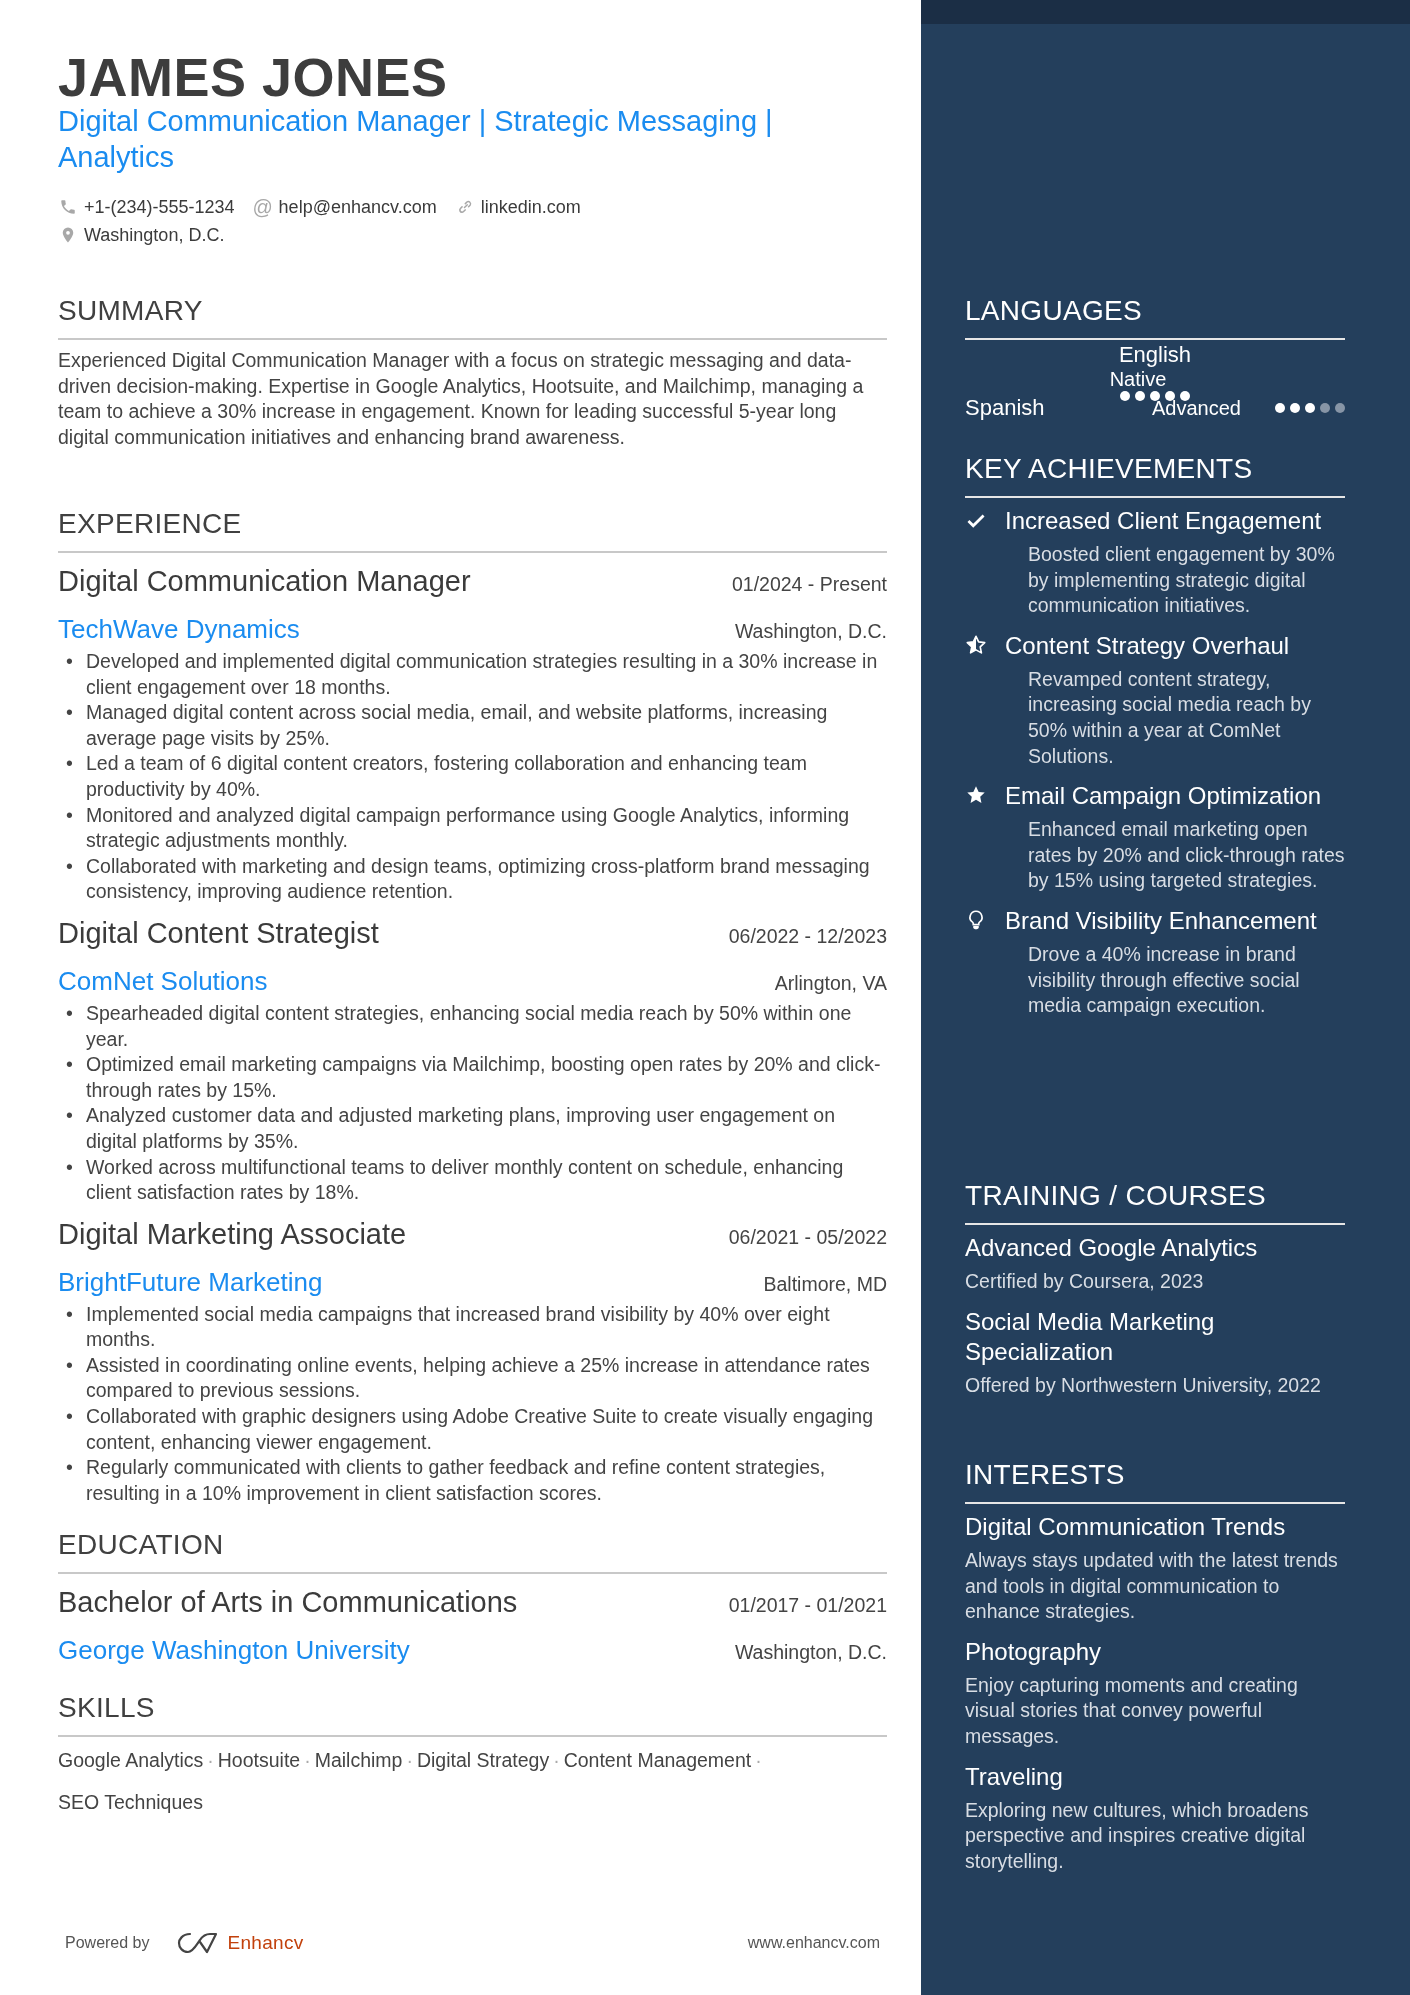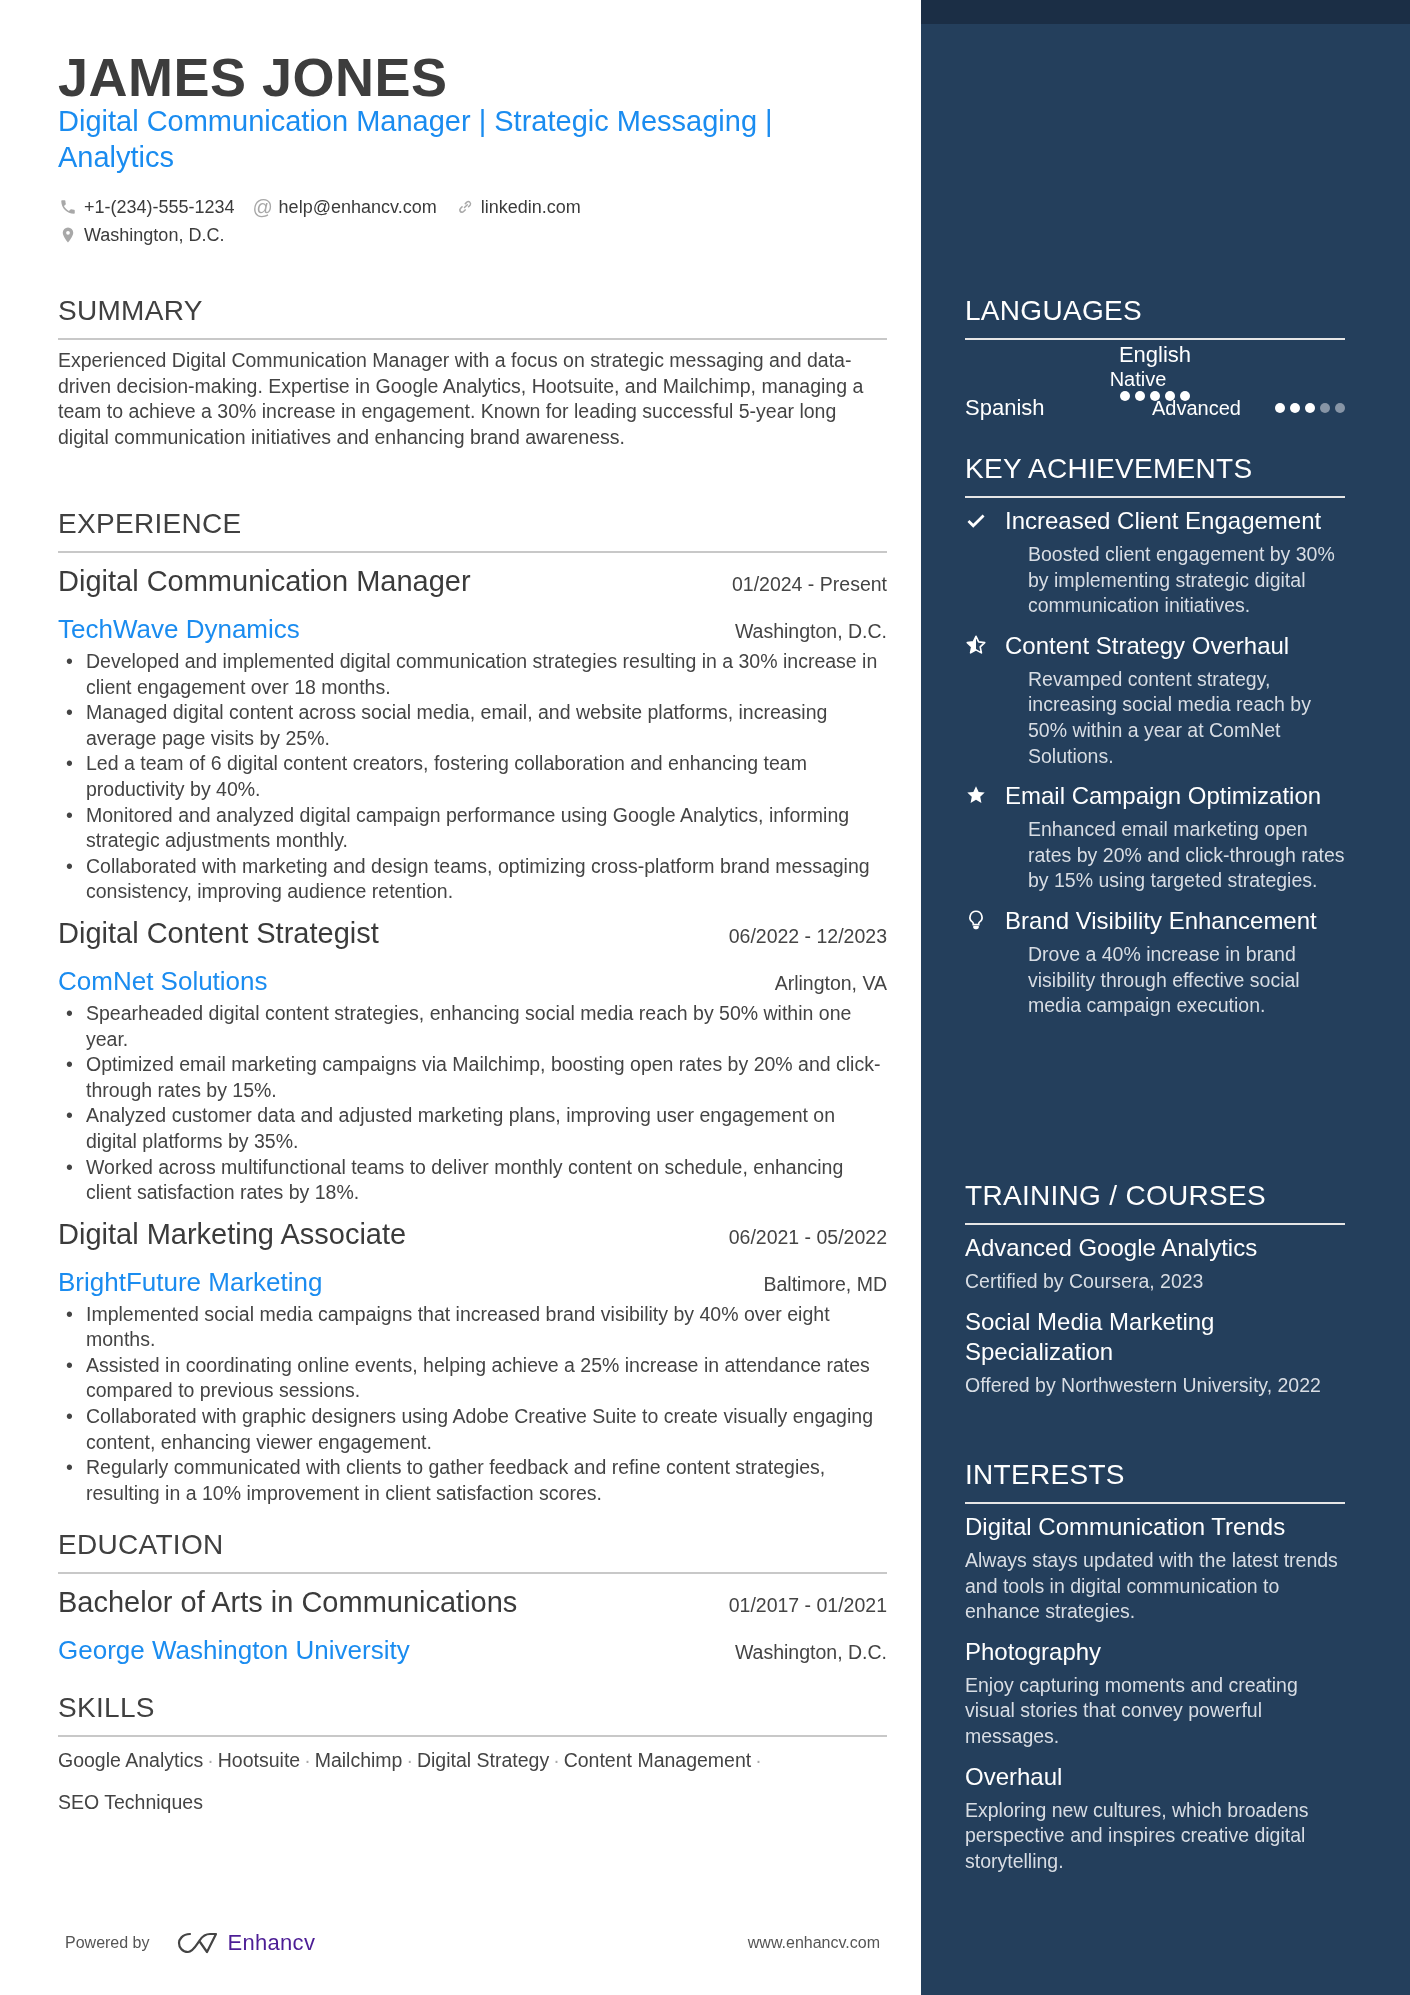--- a/index.html
+++ b/index.html
@@ -33,21 +33,21 @@
   .bullets li { position: relative; padding-left: 28px; font-size: 19.5px; line-height: 25.6px; color: #444; }
   .bullets li::before { content: "•"; position: absolute; left: 8px; top: 0; color: #444; }
 
   .skills-line { font-size: 19.5px; line-height: 42px; color: #444; margin-top: 2px; }
   .skills-line .sep { color: #aaa; margin: 0 4px; }
 
   .footer { position: absolute; top: 1928px; left: 65px; width: 815px; height: 30px; display: flex; align-items: center; justify-content: space-between; font-size: 16px; color: #555; }
   .footer-left { display: flex; align-items: center; }
   .footer-logo { display: inline-flex; align-items: center; margin-left: 26px; }
   .footer-logo svg { width: 46px; height: 26px; }
-  .footer-brand { font-size: 22px; color: #4c1d95; margin-left: 6px; letter-spacing: 0.3px; }
+  .footer-brand { font-size: 19px; color: #c2410c; margin-left: 6px; letter-spacing: 0.3px; }
 
   
   .sidebar { position: absolute; left: 921px; top: 0; width: 489px; height: 1995px; background: #243f5c; color: #ffffff; }
   .sidebar-top { height: 24px; background: #1b2e45; }
   .side-inner { position: absolute; left: 44px; width: 380px; }
   .s-title { font-size: 28px; line-height: 34px; color: #fff; letter-spacing: 0.3px; }
   .s-rule { height: 2px; background: #e6e6e6; margin-top: 10px; }
 
   .lang-row { display: flex; align-items: center; height: 44px; font-size: 22px; }
   .lang-name { flex: 1; }
@@ -313,17 +313,17 @@
     <div class="s-rule"></div>
     <div class="course" style="margin-top:8px;">
       <div class="course-title">Digital Communication Trends</div>
       <div class="course-desc">Always stays updated with the latest trends and tools in digital communication to enhance strategies.</div>
     </div>
     <div class="course">
       <div class="course-title">Photography</div>
       <div class="course-desc">Enjoy capturing moments and creating visual stories that convey powerful messages.</div>
     </div>
     <div class="course">
-      <div class="course-title">Overhaul</div>
+      <div class="course-title">Traveling</div>
       <div class="course-desc">Exploring new cultures, which broadens perspective and inspires creative digital storytelling.</div>
     </div>
   </div>
 </div>
 
 </body></html>

